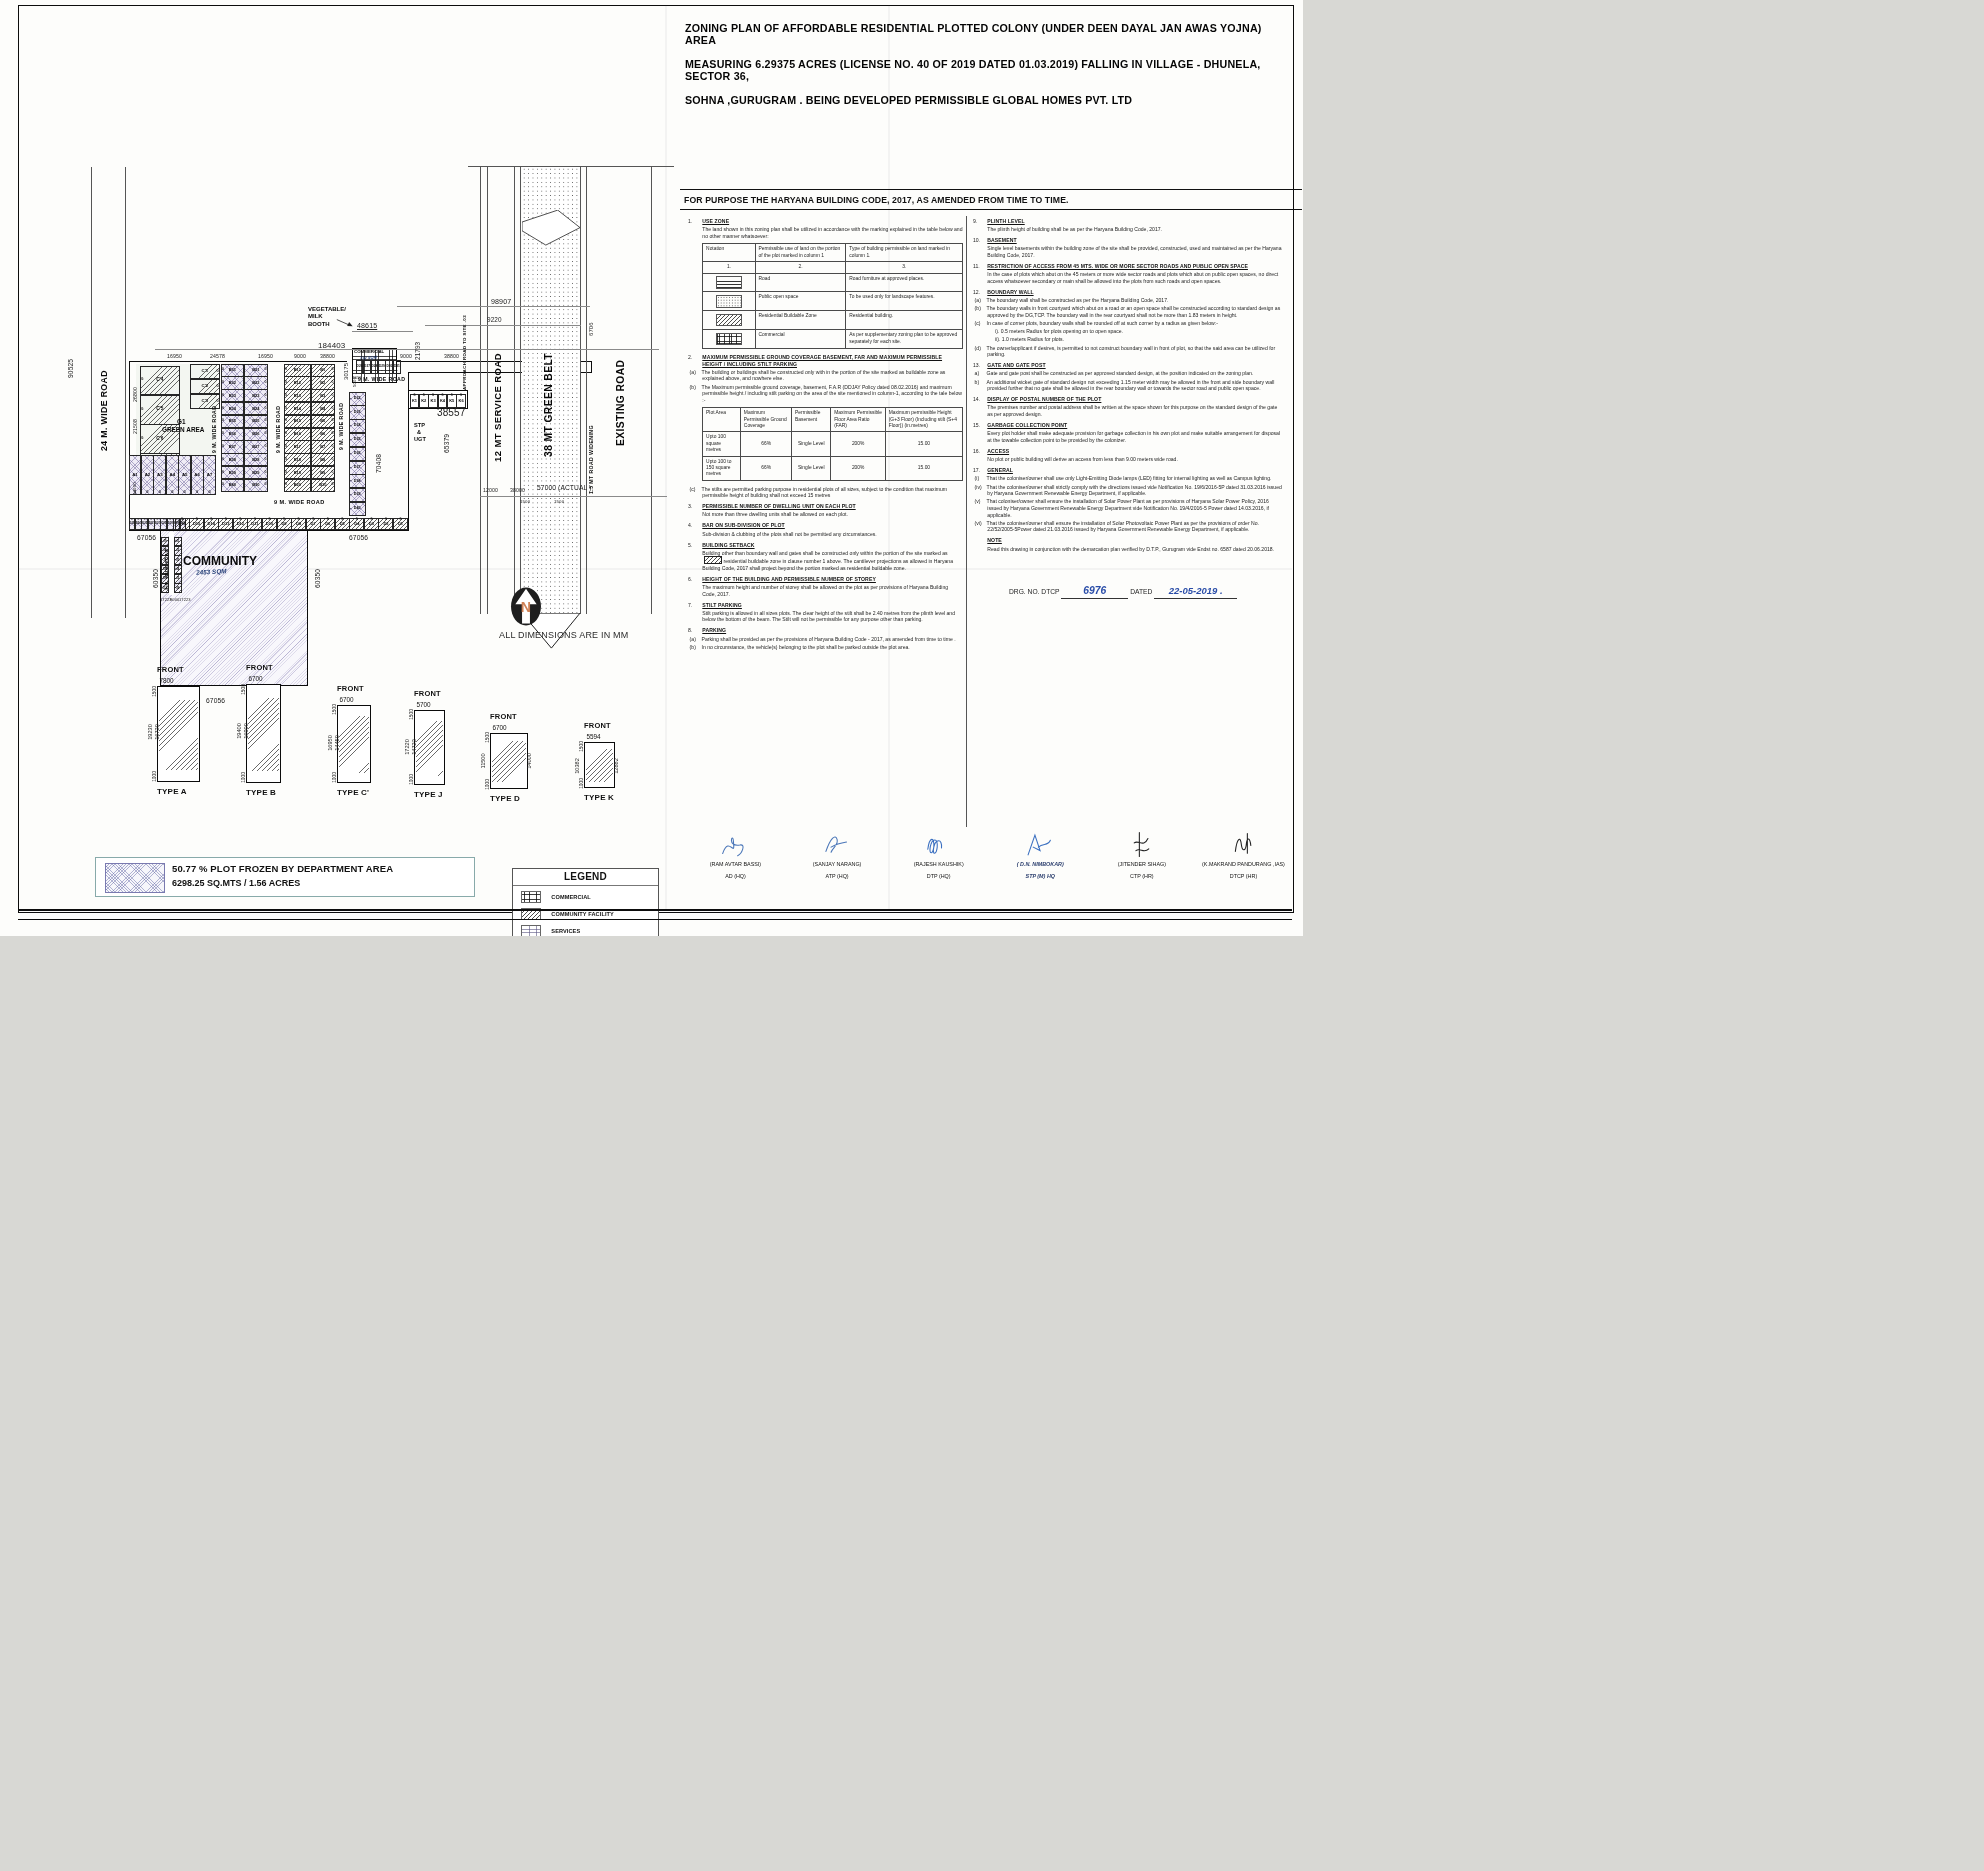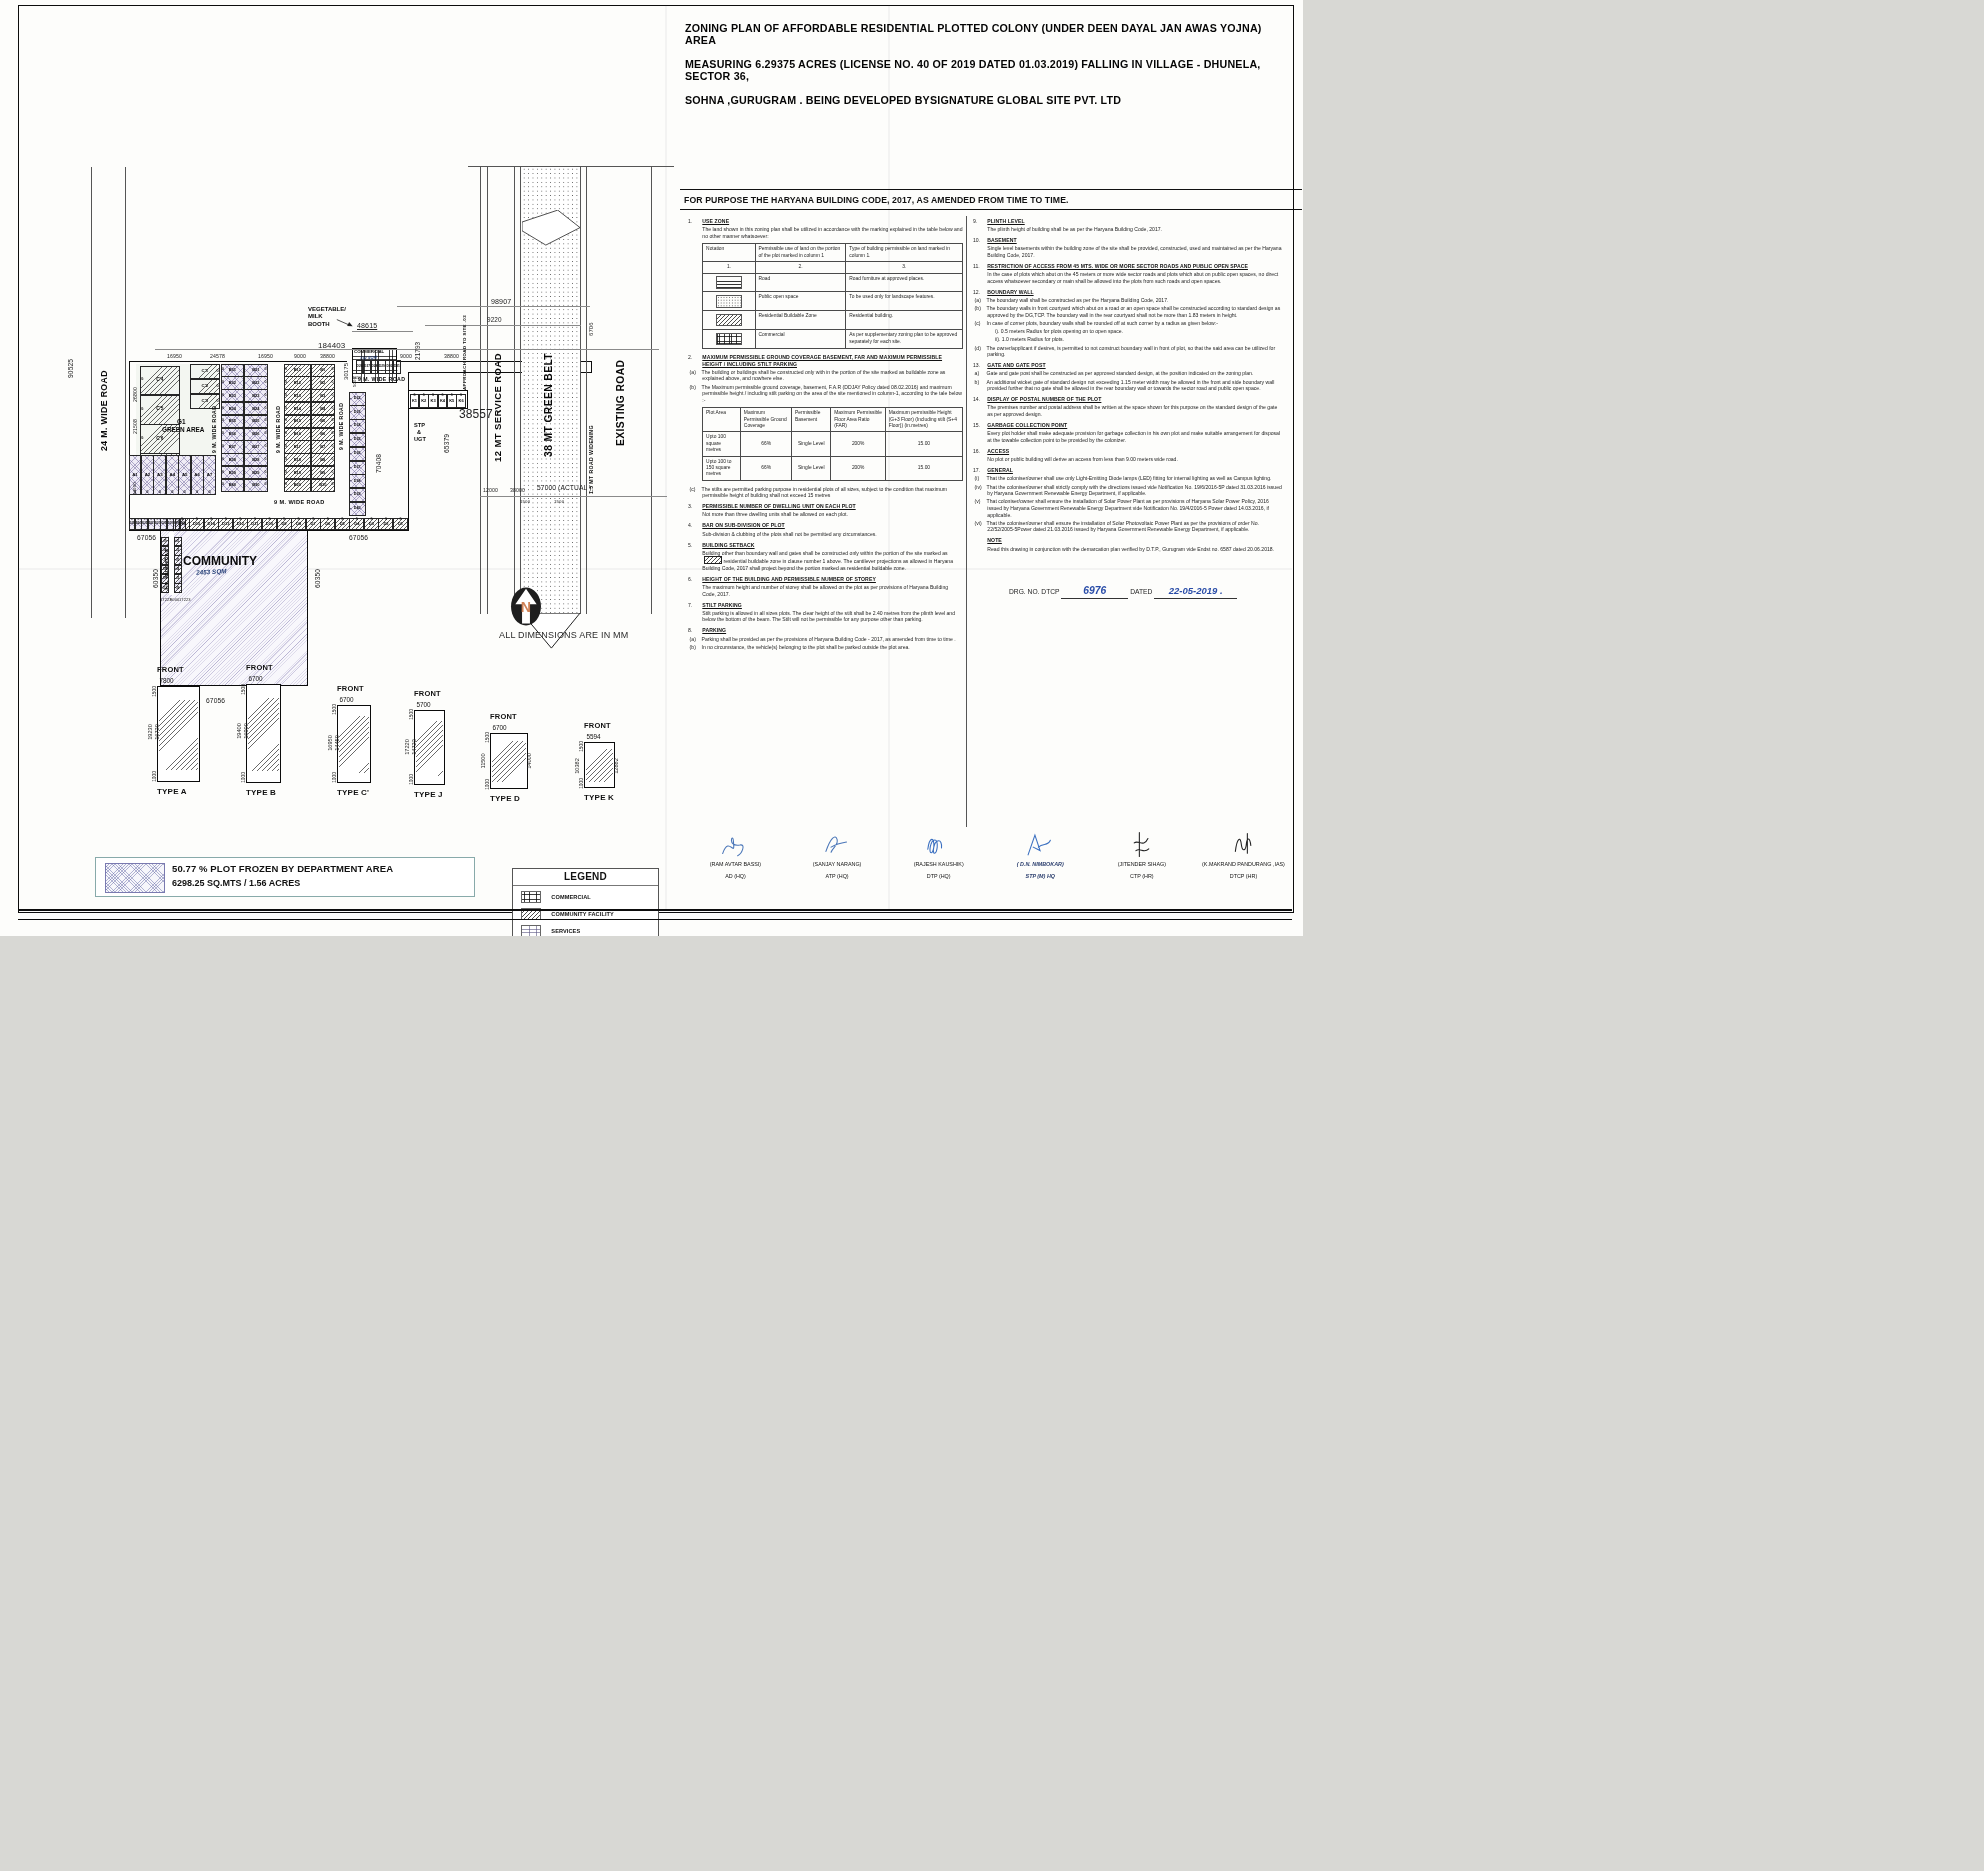--- a/index.html
+++ b/index.html
@@ -647,21 +647,21 @@
         <span class="dim" style="left: 444px; top: 353px; font-size: 5.2px;">38800</span>
         <span class="dim" style="left: 491px; top: 298px; font-size: 7.1px;">98907</span>
         <span class="dim" style="left: 487px; top: 316px; font-size: 6.4px;">9220</span>
         <span class="dim" style="left: 357px; top: 322px; font-size: 7.1px; text-decoration: underline;">48615</span>
         <span class="dim rot" style="left: 414px; top: 360px; font-size: 6.4px;">21793</span>
         <span class="dim rot" style="left: 588px; top: 336px; font-size: 6px;">6706</span>
         <span class="dim rot" style="left: 343px; top: 380px; font-size: 6px;">30175</span>
         <span class="dim rot" style="left: 352px; top: 387px; font-size: 4.4px;">5000</span>
         <span class="dim" style="left: 353px; top: 376px; font-size: 3.6px;">5656</span>
         <span class="dim rot" style="left: 443px; top: 453px; font-size: 6.7px;">65379</span>
-        <span class="dim" style="left: 459px; top: 407px; font-size: 12px;">38557</span>
+        <span class="dim" style="left: 437px; top: 407px; font-size: 10px;">38557</span>
         <span class="dim rot" style="left: 375px; top: 473px; font-size: 6.7px;">70408</span>
         <span class="dim rot" style="left: 67px; top: 378px; font-size: 6.7px;">90525</span>
         <span class="dim rot" style="left: 132px; top: 402px; font-size: 5.2px;">26800</span>
         <span class="dim rot" style="left: 132px; top: 434px; font-size: 5.2px;">21508</span>
         <span class="dim rot" style="left: 132px; top: 495px; font-size: 4.4px;">14000</span>
         <span class="dim" style="left: 137px; top: 534px; font-size: 6.7px;">67056</span>
         <span class="dim" style="left: 349px; top: 534px; font-size: 6.7px;">67056</span>
         <span class="dim" style="left: 206px; top: 697px; font-size: 6.7px;">67056</span>
         <span class="dim rot" style="left: 152px; top: 588px; font-size: 6.7px;">60350</span>
         <span class="dim rot" style="left: 314px; top: 588px; font-size: 6.7px;">60350</span>
@@ -811,21 +811,21 @@
     <div id="frozen">
       <div class="fsw h-frozen"></div>
       <div class="f1">50.77 % PLOT FROZEN BY DEPARTMENT AREA</div>
       <div class="f2">6298.25 SQ.MTS / 1.56 ACRES</div>
     </div>
   </div>
 
   <div id="titleblock">
     <div class="tl">ZONING PLAN OF AFFORDABLE RESIDENTIAL PLOTTED COLONY (UNDER DEEN DAYAL JAN AWAS YOJNA) AREA</div>
     <div class="tl">MEASURING 6.29375 ACRES (LICENSE NO. 40 OF 2019 DATED 01.03.2019) FALLING IN  VILLAGE - DHUNELA, SECTOR 36,</div>
-    <div class="tl">SOHNA ,GURUGRAM . BEING DEVELOPED BYSIGNATURE GLOBAL SITE PVT. LTD</div>
+    <div class="tl">SOHNA ,GURUGRAM . BEING DEVELOPED PERMISSIBLE GLOBAL HOMES PVT. LTD</div>
   </div>
 
   <div id="purpose">FOR PURPOSE THE HARYANA BUILDING CODE, 2017, AS AMENDED FROM TIME TO TIME.</div>
   <div class="tln" id="coldiv"></div>
 
   <div class="col" id="lcol">
       <div class="clause">
         <div class="ch">
           <span class="cno">1.</span>
           <span class="ct">USE ZONE</span>

